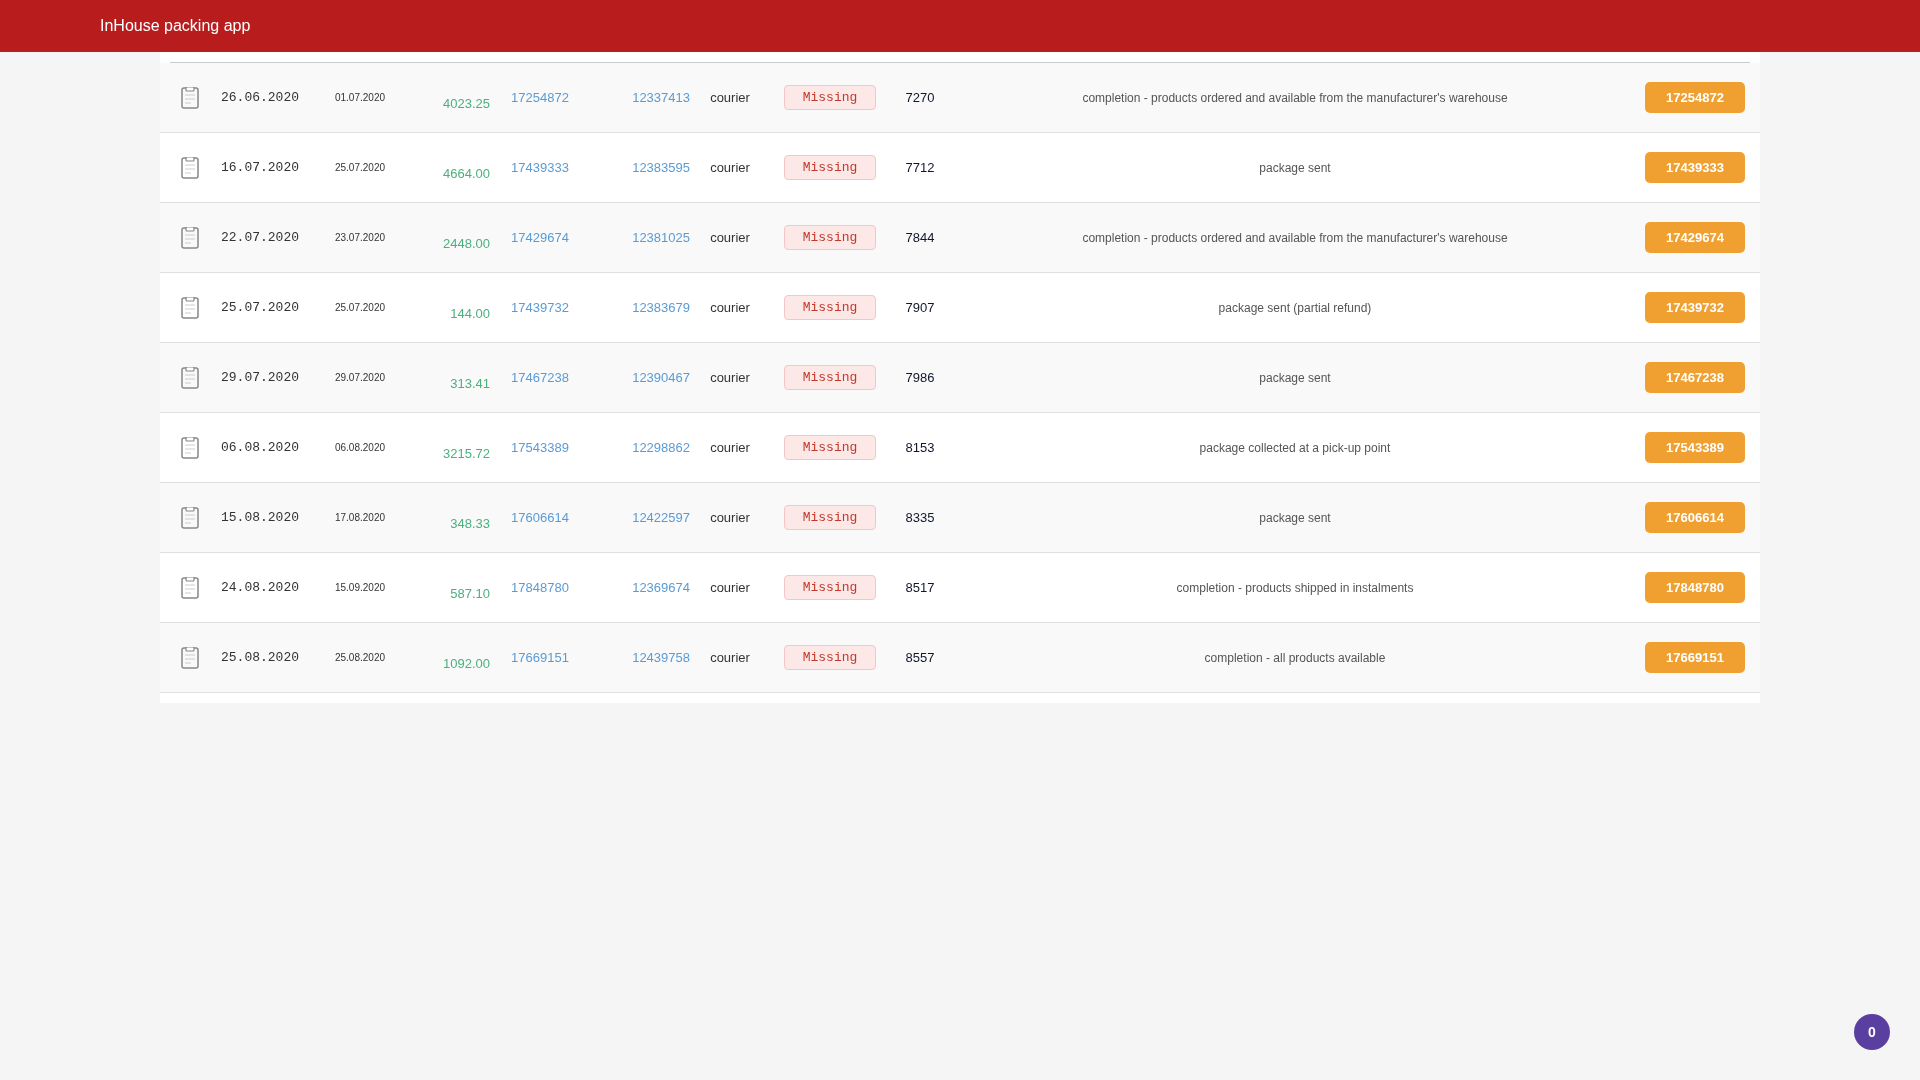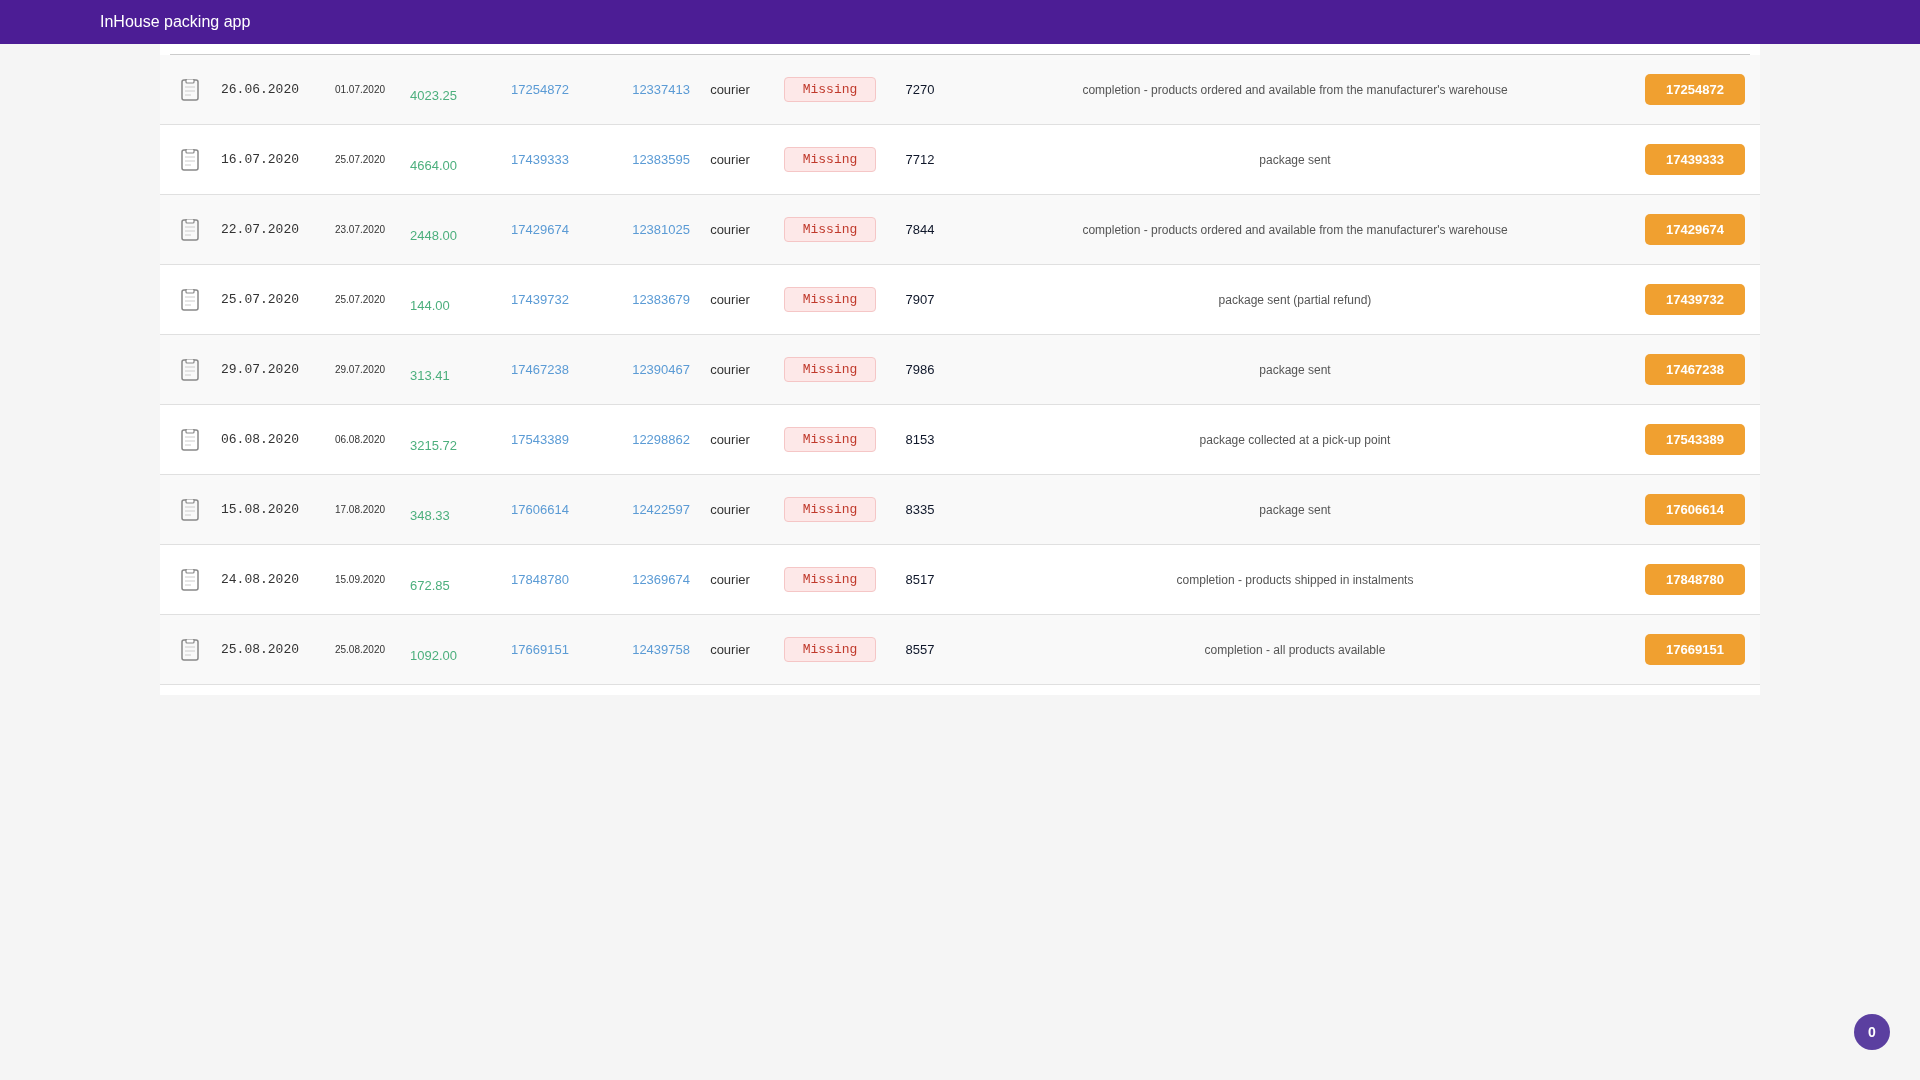--- a/index.html
+++ b/index.html
@@ -1,20 +1,20 @@
 <!DOCTYPE html>
 <html><head>
   <meta charset="utf-8">
   <style>
     * { box-sizing: border-box; margin: 0; padding: 0; }
     body { font-family: Arial, sans-serif; background: #f5f5f5; }
 
     .topbar {
-      background: #4c1d95;
-      height: 44px;
+      background: #b91c1c;
+      height: 52px;
       display: flex;
       align-items: center;
       padding: 0 20px;
     }
     .topbar-title {
       color: #fff;
       font-size: 16px;
       font-weight: normal;
       margin-left: 80px;
     }
@@ -69,21 +69,21 @@
       font-size: 10px;
       color: #333;
       text-align: center;
     }
 
     .col-amount {
       width: 80px;
       flex-shrink: 0;
       font-size: 13px;
       color: #4caf7d;
-      text-align: left;
+      text-align: right;
       margin-top: 12px;
     }
 
     .col-order {
       width: 100px;
       flex-shrink: 0;
       font-size: 13px;
       color: #5b9bd5;
       text-align: center;
     }
@@ -367,21 +367,21 @@
       <svg width="18" height="22" viewBox="0 0 18 22" fill="none" xmlns="http://www.w3.org/2000/svg">
         <rect x="1" y="1" width="16" height="20" rx="2" stroke="#888" stroke-width="1.5" fill="none"></rect>
         <rect x="5" y="0" width="8" height="4" rx="1" stroke="#888" stroke-width="1.2" fill="#fff"></rect>
         <line x1="4" y1="8" x2="14" y2="8" stroke="#ccc" stroke-width="1"></line>
         <line x1="4" y1="12" x2="14" y2="12" stroke="#ccc" stroke-width="1"></line>
         <line x1="4" y1="16" x2="10" y2="16" stroke="#ccc" stroke-width="1"></line>
       </svg>
     </div>
     <div class="col-date1">24.08.2020</div>
     <div class="col-date2">15.09.2020</div>
-    <div class="col-amount">672.85</div>
+    <div class="col-amount">587.10</div>
     <div class="col-order" style="cursor:pointer">17848780</div>
     <div class="col-ref" style="cursor:pointer">12369674</div>
     <div class="col-shipping">courier</div>
     <div class="col-status">
       <span class="status-badge">Missing</span>
     </div>
     <div class="col-num" style="cursor:pointer">8517</div>
     <div class="col-note">completion - products shipped in instalments</div>
     <div class="col-action">
       <button class="action-btn">17848780</button>

